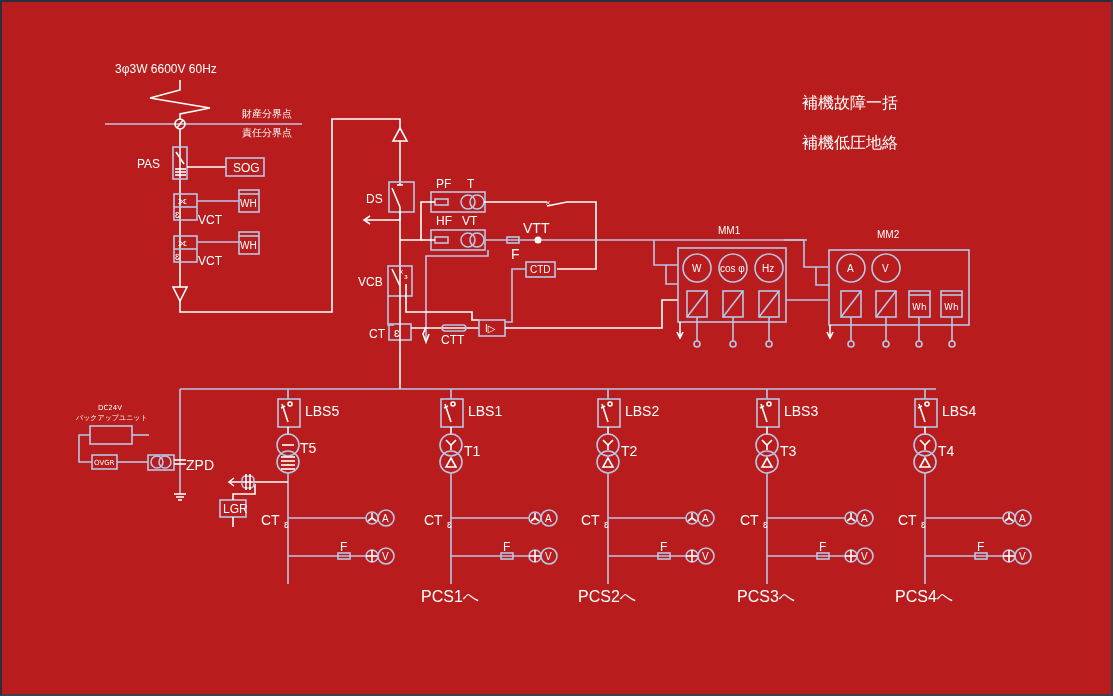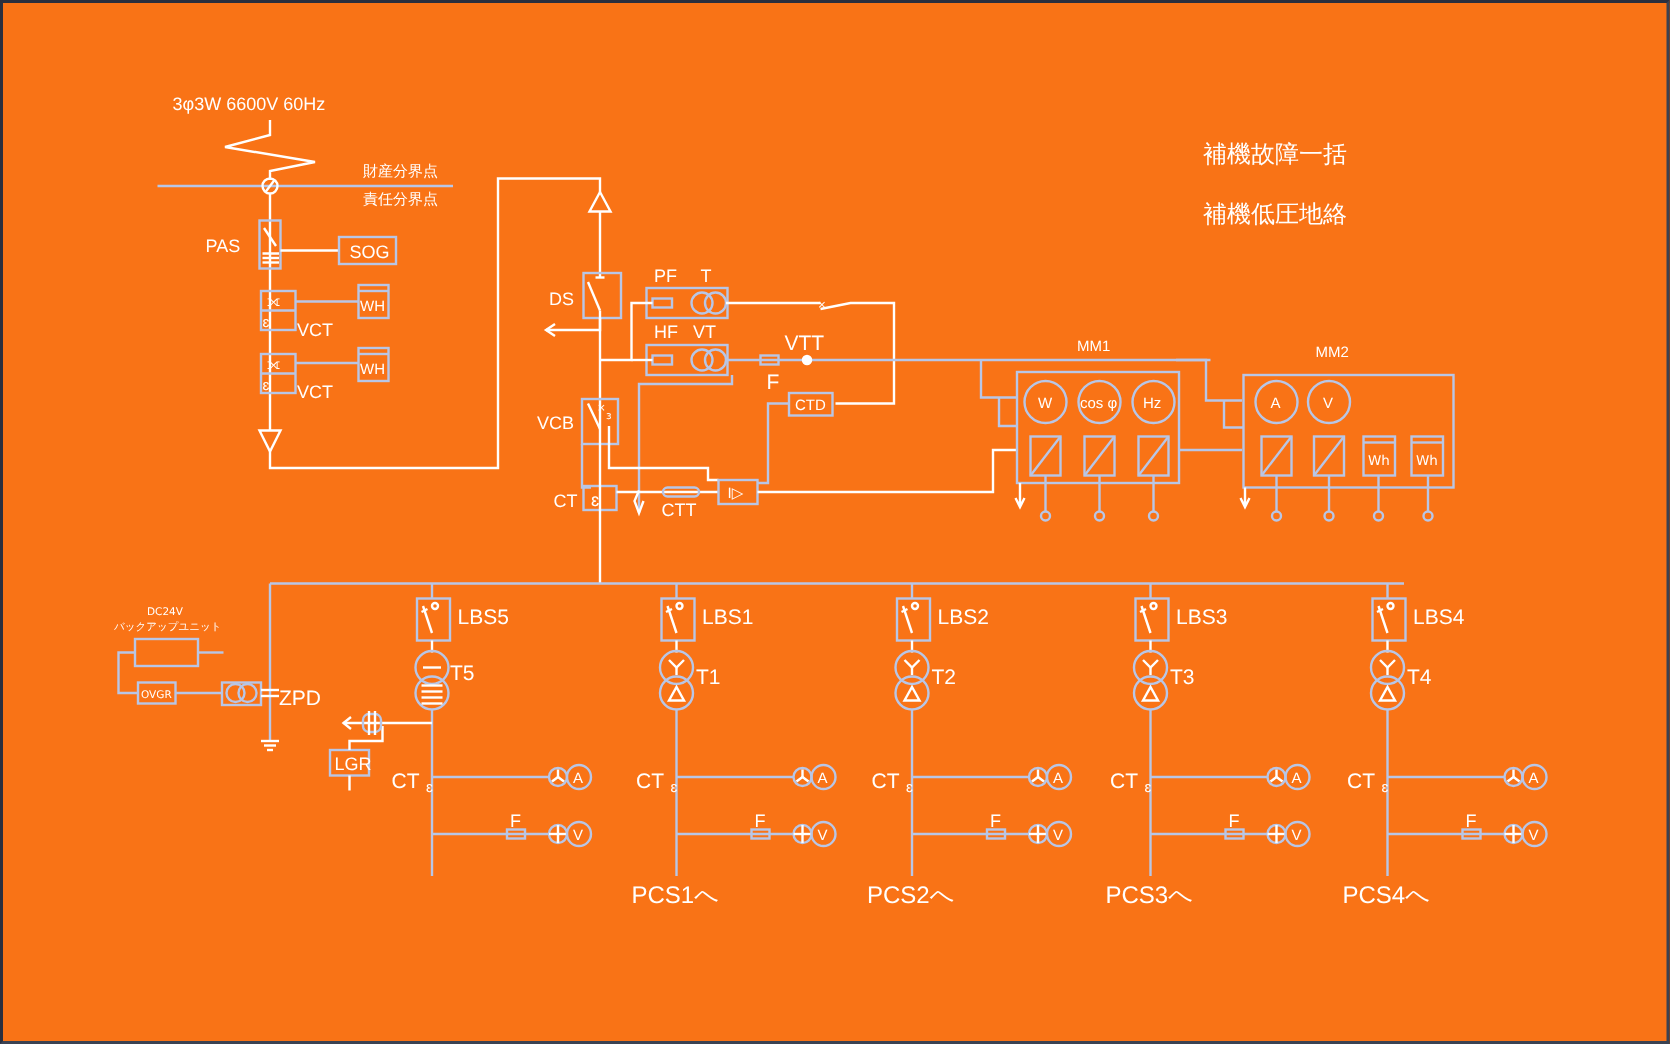--- a/index.html
+++ b/index.html
@@ -1,18 +1,18 @@
 <!DOCTYPE html>
 <html><head>
 <meta charset="utf-8">
 <style>
   html, body { margin:0; padding:0; background:#1c2030; }
   #screen {
     position:relative; width:1113px; height:696px; overflow:hidden;
-    background:#f97316;
+    background:#b91c1c;
     border-left:2px solid #2a2f3e; border-top:2px solid #2a2f3e;
     border-right:2px solid #3b4252; border-bottom:2px solid #3b4252;
     box-sizing:border-box;
   }
   svg { position:absolute; left:0; top:0; }
   .ln { stroke:#b8c6e6; stroke-width:1.6; fill:none; }
   .lnw { stroke:#ffffff; stroke-width:1.6; fill:none; }
   .box { stroke:#b8c6e6; stroke-width:1.6; fill:none; }
   .txt { fill:#ffffff; font-family:"Liberation Sans", sans-serif; font-size:12px; }
   .txt-sm { fill:#ffffff; font-family:"Liberation Sans", sans-serif; font-size:10px; }

